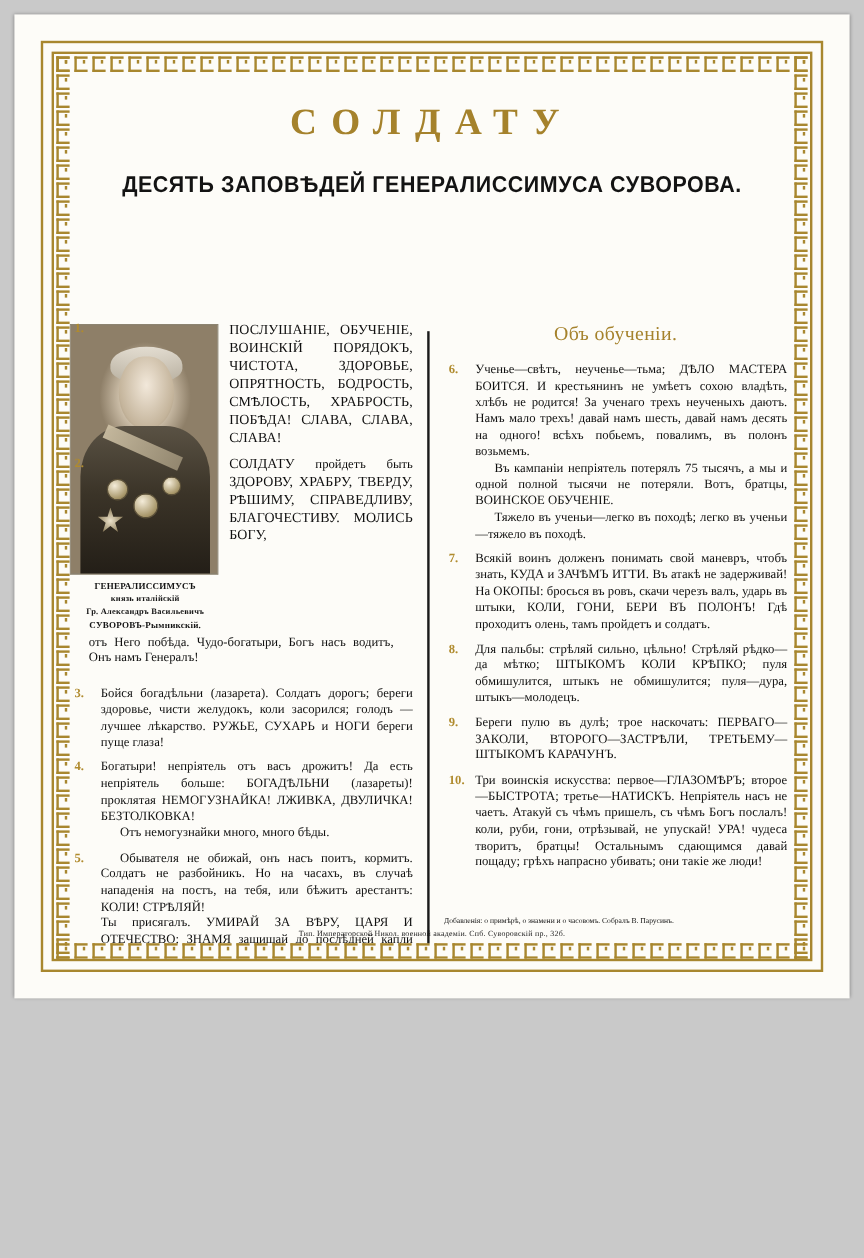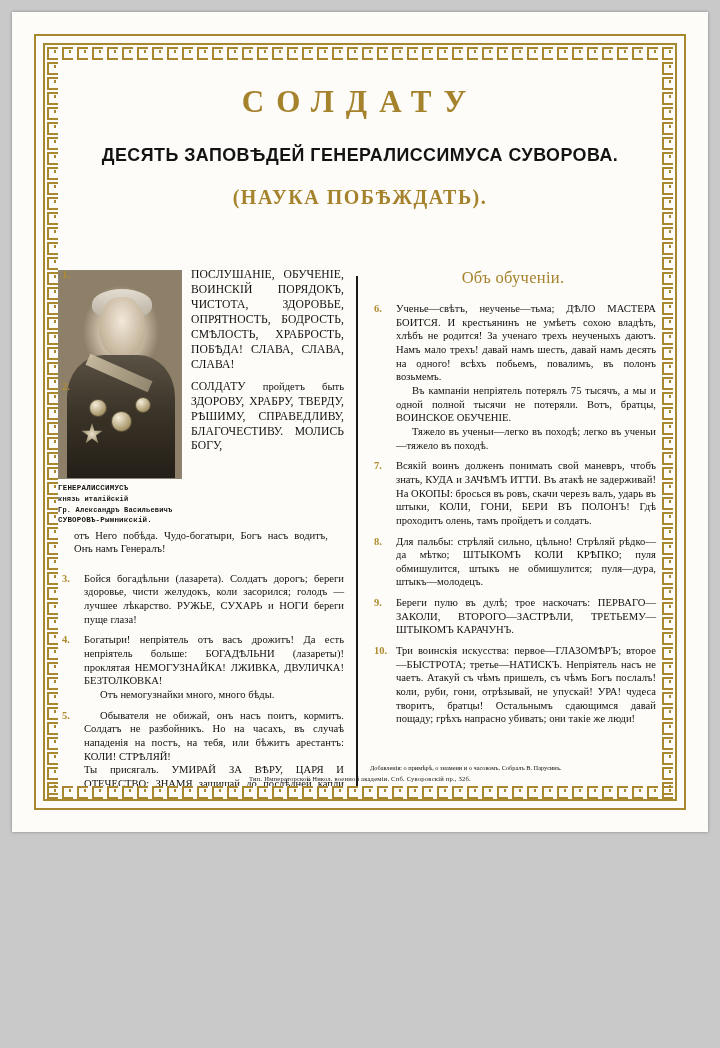--- a/index.html
+++ b/index.html
@@ -116,21 +116,21 @@
   }
   .portrait .med1{left:30px;top:128px;width:16px;height:16px;}
   .portrait .med2{left:52px;top:140px;width:19px;height:19px;}
   .portrait .med3{left:76px;top:126px;width:14px;height:14px;}
   .portrait .star{
     position:absolute;left:22px;top:152px;width:22px;height:22px;
     background:radial-gradient(circle,#ece2cb 0%,#9c8e6c 60%,#5a4f39 100%);
     clip-path:polygon(50% 0,61% 35%,98% 35%,68% 57%,79% 92%,50% 70%,21% 92%,32% 57%,2% 35%,39% 35%);
   }
   .portcap{
-    text-align:left;font-family:Liberation Mono, monospace;
+    text-align:center;font-family:Liberation Serif, serif;
     font-size:7.5px;font-weight:700;line-height:1.5;
     margin-top:4px;color:#151515;letter-spacing:.2px;
   }
   .portcap .s{font-size:7px;font-weight:700;}
   
   ol.cmds{list-style:none;margin:0;padding:0;}
   .item{position:relative;padding-left:26px;margin-bottom:7px;}
   .num{
     position:absolute;left:4px;top:1px;
     color:#b08b2e;font-size:10.5px;font-weight:700;
@@ -384,21 +384,20 @@
         <span class="kv"></span>
         <span class="kv"></span>
         <span class="kv"></span>
       </div>
   </div>
 
   <div class="inner">
 
     <div class="t-main">СОЛДАТУ</div>
     <div class="t-sub">ДЕСЯТЬ ЗАПОВѢДЕЙ ГЕНЕРАЛИССИМУСА СУВОРОВА.</div>
-    <div class="t-paren">(НАУКА ПОБѢЖДАТЬ).</div>
 
     <div class="cols">
 
       <div class="col col-l">
 
         <div class="portbox">
           <div class="portrait">
             <div class="hair"></div>
             <div class="face"></div>
             <div class="body"></div>

